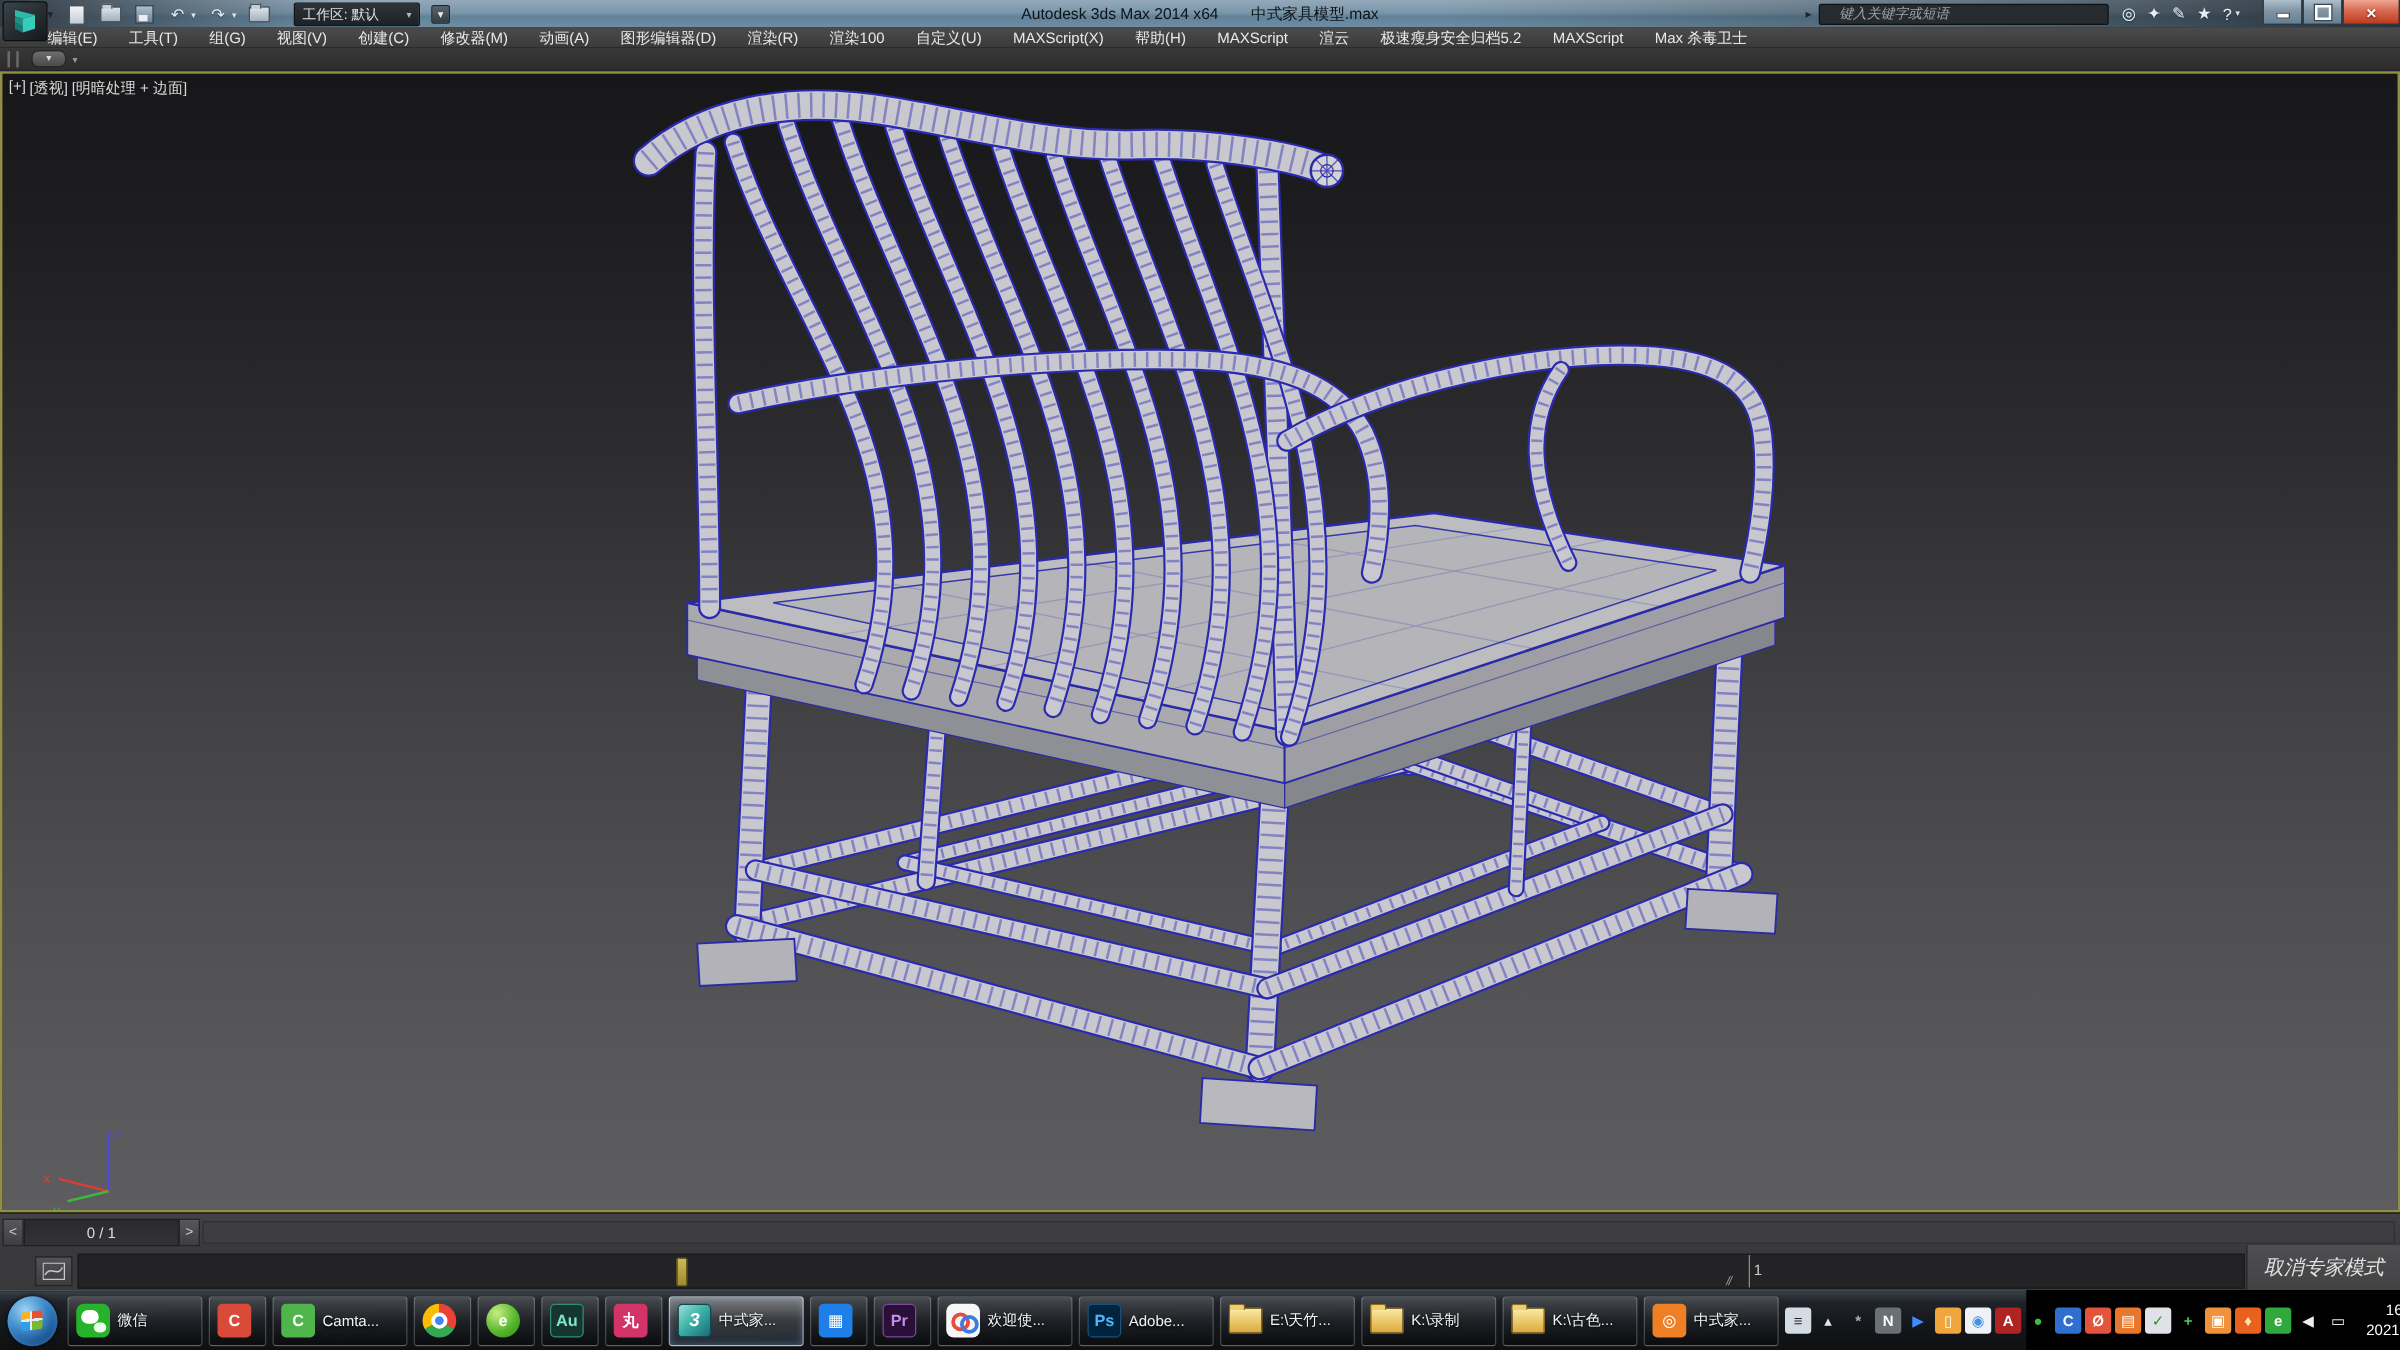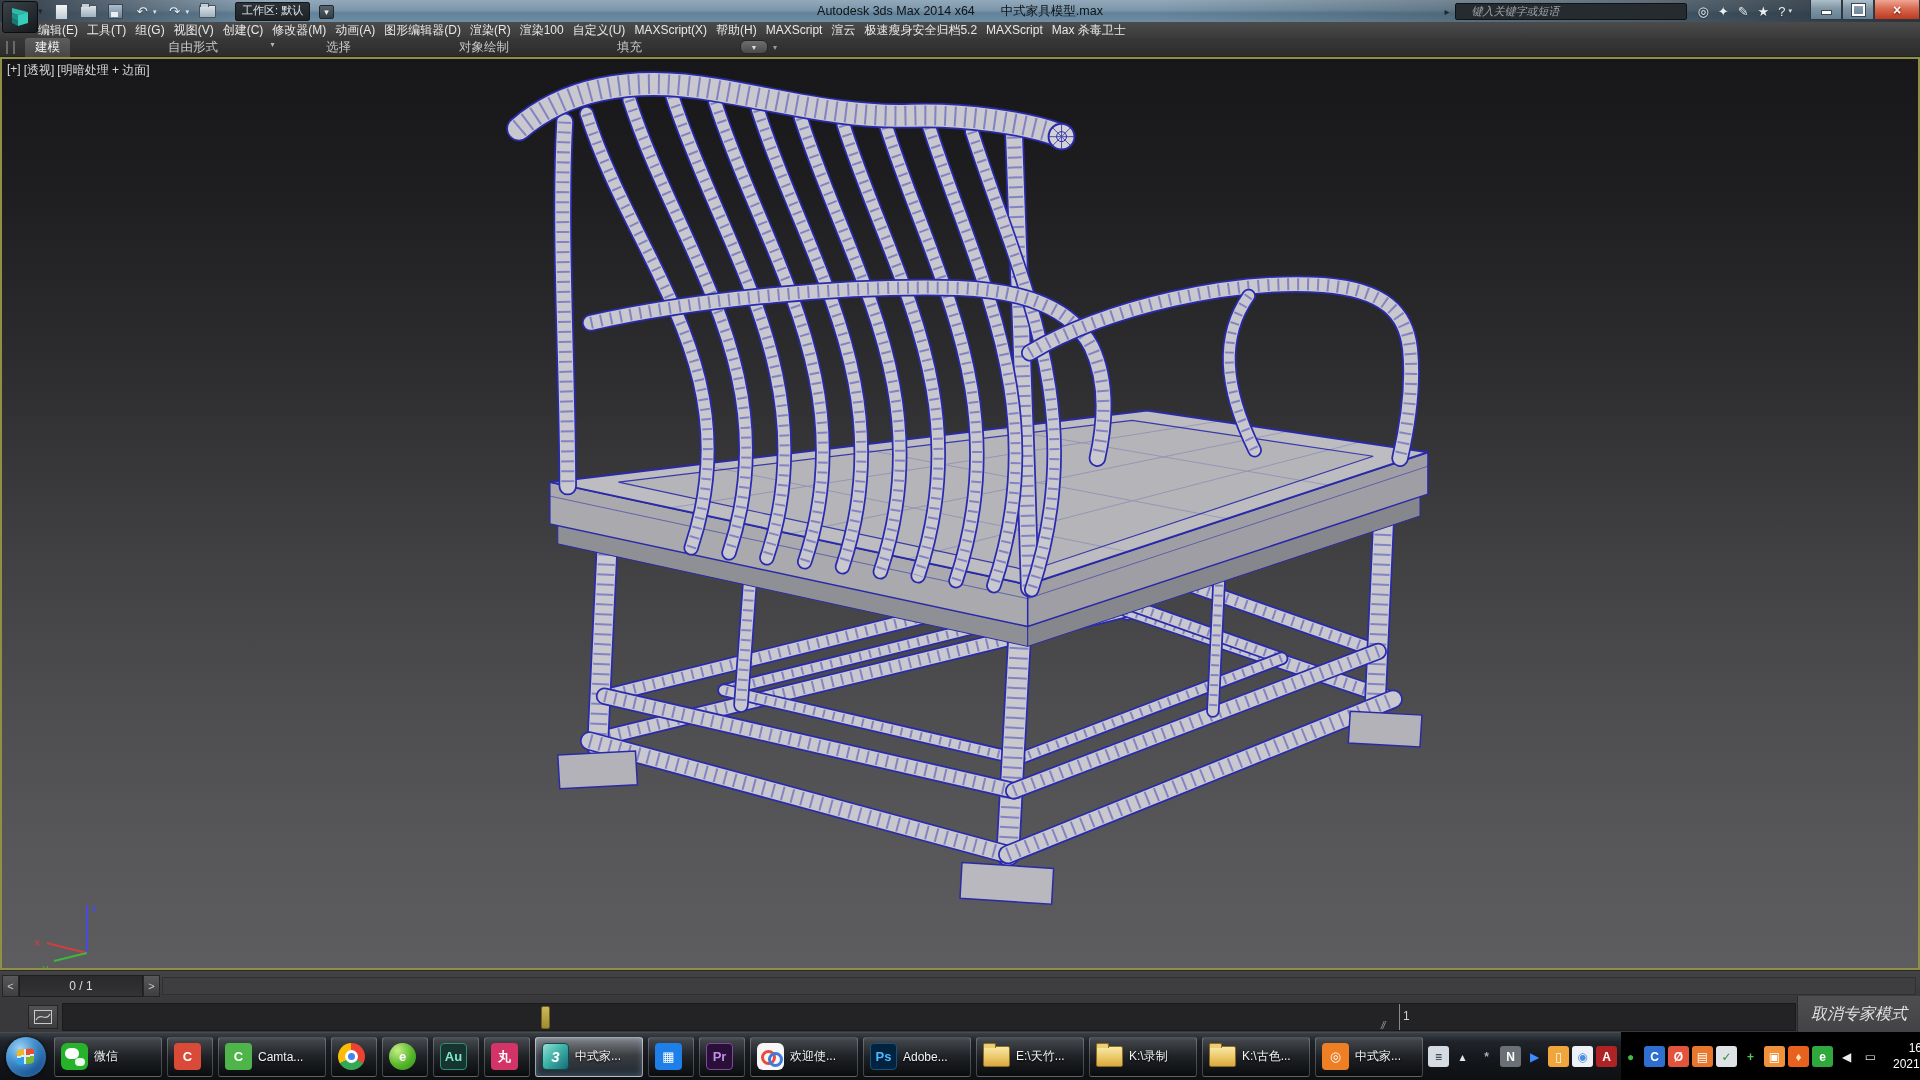--- a/index.html
+++ b/index.html
@@ -19,21 +19,21 @@
   .qa{position:absolute;left:52px;top:2px;display:flex;align-items:center;gap:9px;z-index:6;}
   .qa .qi{width:18px;height:16px;display:inline-flex;align-items:center;justify-content:center;color:#e8edf1;font-size:13px;}
   .qi-page{width:11px;height:14px;background:linear-gradient(180deg,#f2f5f7,#c2ccd3);border:1px solid #49535b;border-radius:1px;}
   .qi-folder{width:15px;height:11px;background:linear-gradient(180deg,#dce4ea,#9fb0bc);border:1px solid #49535b;border-radius:1px;position:relative;}
   .qi-folder::before{content:"";position:absolute;left:0;top:-3px;width:7px;height:3px;background:#c3cfd8;border:1px solid #49535b;border-bottom:none;}
   .qi-floppy{width:13px;height:13px;background:linear-gradient(180deg,#aebfcd,#6b8195);border:1px solid #3c464e;position:relative;}
   .qi-floppy::after{content:"";position:absolute;left:2px;bottom:1px;width:7px;height:5px;background:#e8eef2;}
   .qi-arrow{font-size:14px;color:#eef3f6;text-shadow:0 1px 1px #33404a;}
   .qi-drop{font-size:7px;color:#dfe7ec;margin-left:-7px;}
   .workspace{margin-left:10px;display:flex;align-items:center;height:17px;background:linear-gradient(180deg,#2d3338,#1d2226);
-    border:1px solid #11151八?;border:1px solid #121619;border-radius:2px;padding:0 6px;color:#dde4e9;font-size:11px;gap:22px;flex-direction:column;}
+    border:1px solid #11151八?;border:1px solid #121619;border-radius:2px;padding:0 6px;color:#dde4e9;font-size:11px;gap:22px;}
   .workspace .car{font-size:8px;color:#aeb9c1;}
   .qa-over{color:#e6edf2;font-size:9px;background:linear-gradient(180deg,#57646d,#343d44);border:1px solid #20262b;
     border-radius:2px;padding:1px 4px;}
   .tb-title{position:absolute;left:0;right:0;top:0;height:22px;display:flex;align-items:center;justify-content:center;
     gap:26px;color:#0d1216;font-size:12.5px;z-index:3;}
   .tb-right{position:absolute;right:0;top:0;height:22px;display:flex;align-items:center;z-index:6;gap:6px;}
   .ic-collapse{color:#1c252c;font-size:10px;}
   .search{width:200px;height:15px;background:#262b2f;border:1px solid #101315;border-radius:2px;color:#cfd6db;
     font-size:11px;font-style:italic;padding:0 15px;outline:none;}
   .search::placeholder{color:#9aa4ab;font-style:italic;}
@@ -43,21 +43,21 @@
   .winbtns{display:flex;height:19px;margin-left:8px;align-self:flex-start;}
   .winbtn{width:30px;height:19px;border:1px solid #30383f;border-top:none;display:flex;align-items:center;justify-content:center;
     background:linear-gradient(180deg,#aebfca,#7f95a5 45%,#66매?);background:linear-gradient(180deg,#aebfca,#7f95a5 45%,#657f93);}
   .winbtn .mino{width:9px;height:3px;background:#fff;border:1px solid #3c4850;margin-top:6px;}
   .winbtn .resto{width:9px;height:8px;border:2px solid #fff;box-shadow:0 0 0 1px #3c4850;background:transparent;}
   .winbtn.close{width:44px;background:linear-gradient(180deg,#f0a694,#d86a50 45%,#bc3a20);color:#fff;
     font-size:14px;font-weight:bold;border-bottom-right-radius:0;text-shadow:0 1px 2px #5e1406;}
 
   
   .menubar{position:absolute;left:0;top:22px;width:1920px;height:16px;
-    background:linear-gradient(180deg,#4b4b4b,#3a3a3a);display:flex;align-items:center;gap:9px;padding-left:38px;box-sizing:border-box;}
+    background:linear-gradient(180deg,#4b4b4b,#3a3a3a);display:flex;align-items:center;gap:25px;padding-left:38px;box-sizing:border-box;}
   .mi{color:#e8e8e8;font-size:12px;white-space:nowrap;cursor:default;}
 
   
   .ribbonrow{position:absolute;left:0;top:38px;width:1920px;height:19px;background:linear-gradient(180deg,#383838,#2c2c2c);
     display:flex;align-items:center;box-sizing:border-box;border-bottom:1px solid #232323;}
   .grip{width:5px;height:13px;margin:0 10px 0 6px;border-left:2px solid #6a6a6a;border-right:2px solid #6a6a6a;}
   .rtab{color:#c9c9c9;font-size:12.5px;margin-right:88px;padding:1px 10px;white-space:nowrap;cursor:default;}
   .rtab.active{background:linear-gradient(180deg,#5d5d5d,#474747);color:#f5f5f5;border-radius:3px 3px 0 0;margin-right:88px;}
   .rib-pill{width:26px;height:12px;background:linear-gradient(180deg,#6e6e6e,#4a4a4a);border:1px solid #262626;border-radius:6px;
     display:flex;align-items:center;justify-content:center;color:#ddd;font-size:7px;}
@@ -224,28 +224,20 @@
       <span class="mi">帮助(H)</span>
       <span class="mi">MAXScript</span>
       <span class="mi">渲云</span>
       <span class="mi">极速瘦身安全归档5.2</span>
       <span class="mi">MAXScript</span>
       <span class="mi">Max 杀毒卫士</span>
     </div>
 
   <div class="ribbonrow">
     <span class="grip"></span>
-    <span style="display:flex;align-items:center;">
-
-    <span class="rtab active">建模</span>
-        <span class="rtab">自由形式</span>
-        <span class="rtab">选择</span>
-        <span class="rtab">对象绘制</span>
-        <span class="rtab">填充</span>
-      </span>
     <span class="rib-pill">▼</span>
     <span class="rib-pill-car">▾</span>
   </div>
 
   <div class="viewport">
     <div class="vp-label">
       <span>[+]</span>
       <span>[透视]</span>
       <span>[明暗处理 + 边面]</span>
     </div>

